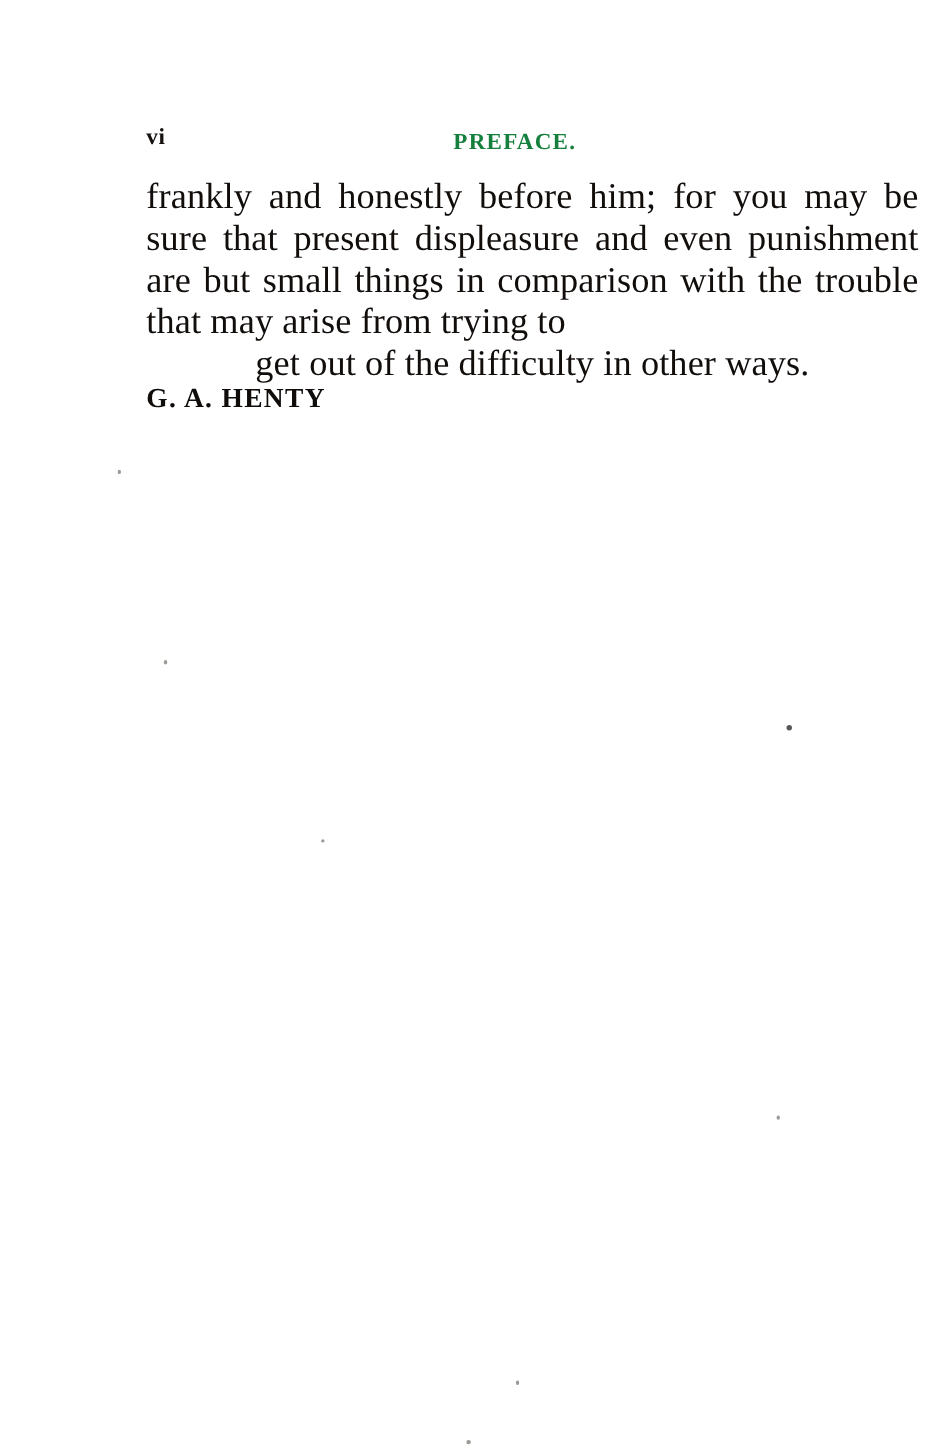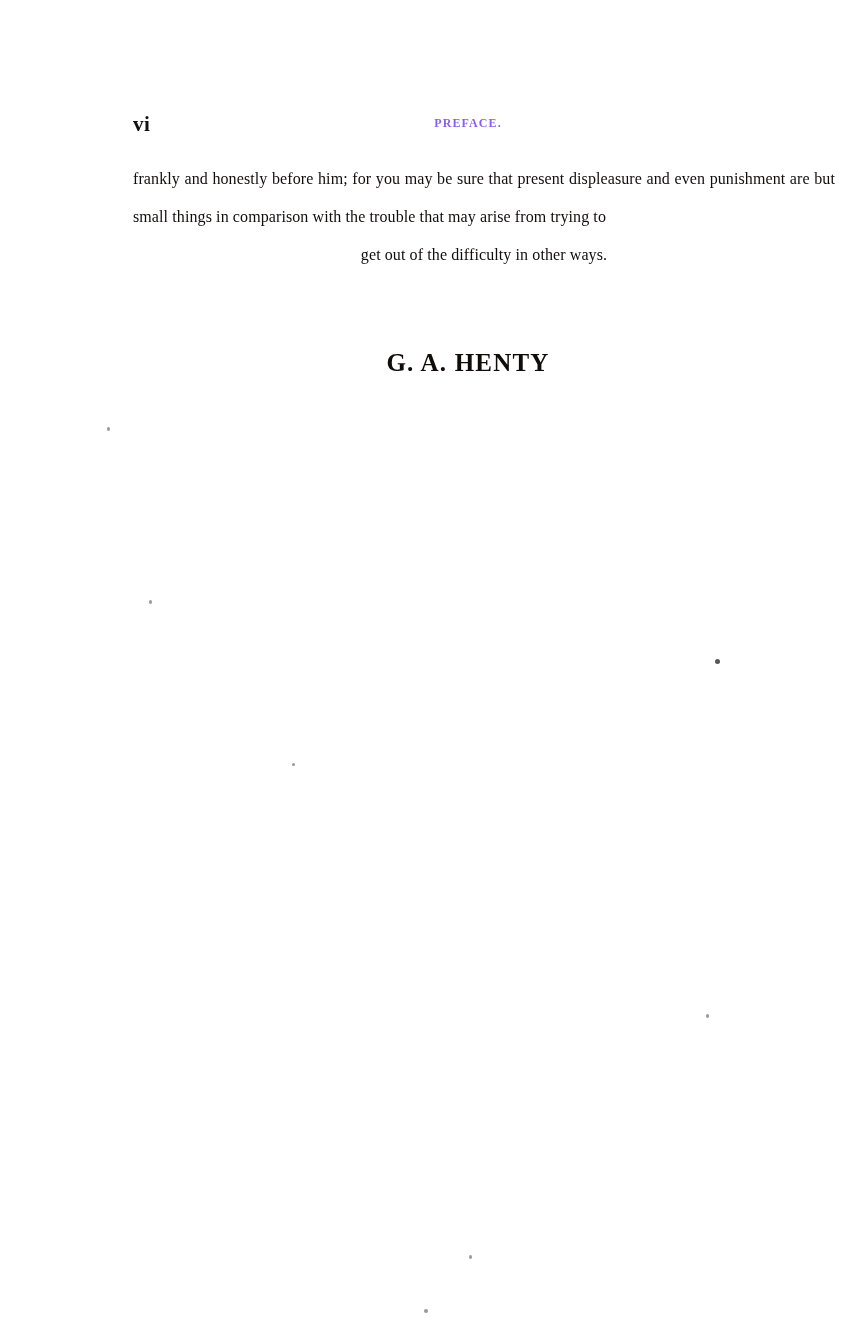--- a/index.html
+++ b/index.html
@@ -32,34 +32,34 @@
     font-weight: 700;
     letter-spacing: 0.5px;
     color: #13100e;
   }
   .running-head {
     position: absolute;
     left: 0;
     top: 4px;
     width: 670px;
     text-align: center;
-    font-size: 12px;
+    font-size: 21px;
     font-weight: 600;
     letter-spacing: 1.1px;
-    color: #8b5cf6;
+    color: #15803d;
   }
   .body-block {
     position: absolute;
     left: 92px;
     top: 160px;
     width: 702px;
   }
   .para {
     margin: 0;
-    font-size: 16px;
+    font-size: 33px;
     line-height: 38px;
     text-align: justify;
     color: #110d0b;
     letter-spacing: 0.1px;
     font-family: Liberation Serif, serif;
   }
   .para .lastline {
     display: block;
     text-align: center;
   }
@@ -72,21 +72,21 @@
   .salutation {
     margin: 0;
     padding-left: 240px;
     font-size: 24px;
     line-height: 34px;
     letter-spacing: 0.3px;
   }
   .signature {
     margin: 0;
     padding-top: 14px;
-    text-align: center;
+    text-align: left;
     padding-right: 32px;
     font-size: 25px;
     letter-spacing: 1.2px;
     font-weight: 600;
   }
   .speck {
     position: absolute;
     background: #9c9894;
     border-radius: 50%;
   }

